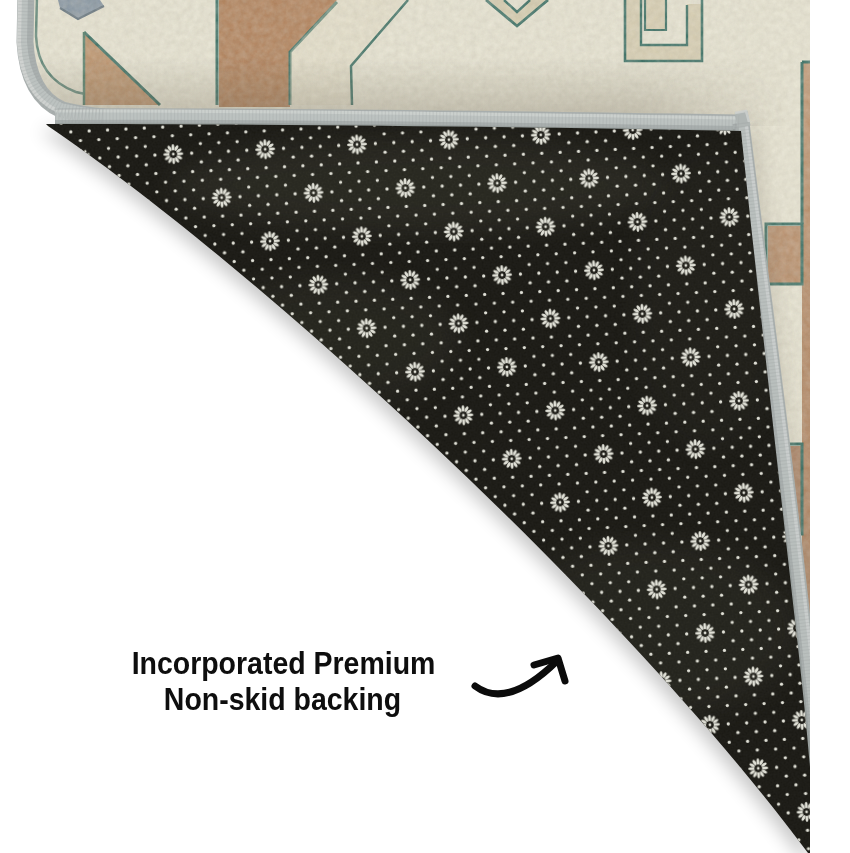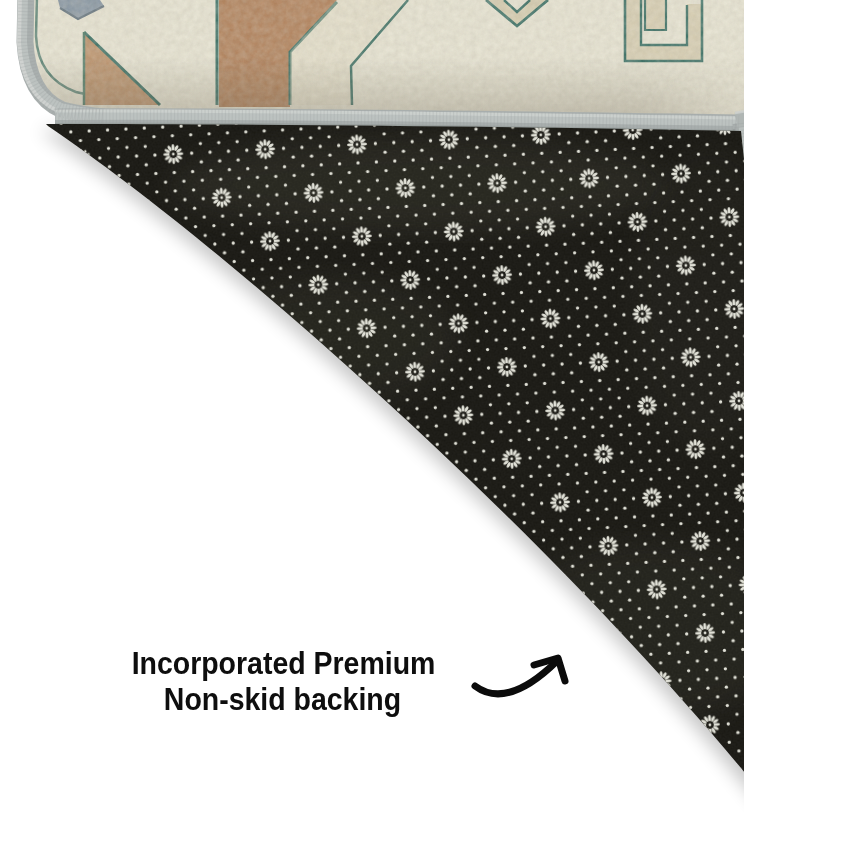--- a/index.html
+++ b/index.html
@@ -1,16 +1,16 @@
 <!DOCTYPE html>
 <html><head>
 <meta charset="utf-8">
 <style>
 html,body{margin:0;padding:0;background:#fff;}
-#stage{position:relative;width:744px;height:853px;overflow:hidden;background:#fff;
+#stage{position:relative;width:810px;height:853px;overflow:hidden;background:#fff;
   font-family:"Liberation Sans", sans-serif;}
 </style>
 </head>
 <body>
 <div id="stage">
 <svg width="850" height="853" viewBox="0 0 850 853" xmlns="http://www.w3.org/2000/svg">
 <defs>
   <clipPath id="rugclip">
     <path d="M 22,0 H 850 V 853 H 827 C 822,780 812,700 798,605 C 776,430 756,260 744,121 C 700,130 500,128 300,125 C 180,123 120,121 88,119 Q 26,98 22,48 Z"></path>
   </clipPath>

